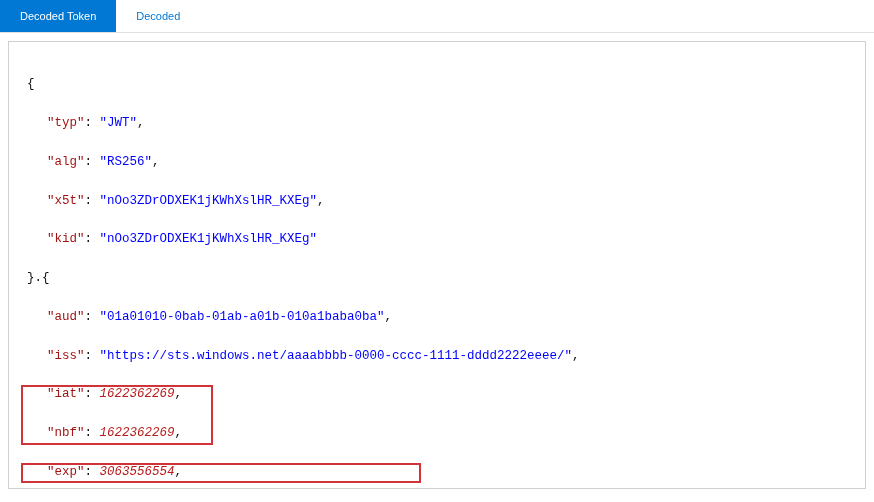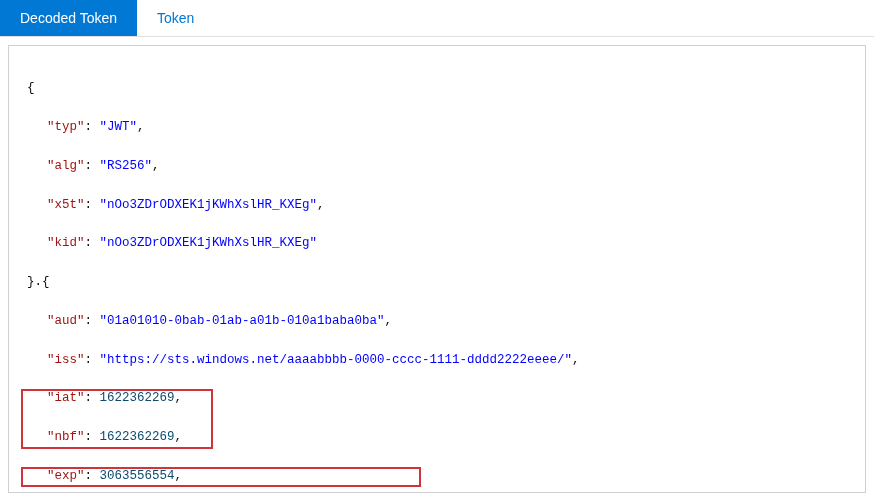--- a/index.html
+++ b/index.html
@@ -10,21 +10,21 @@
     width: 874px;
     height: 502px;
     overflow: hidden;
   }
   .tabs {
     display: flex;
     border-bottom: 1px solid #e1e1e1;
   }
   .tab {
     padding: 10px 20px;
-    font-size: 14px;
+    font-size: 11px;
     cursor: pointer;
     color: #0078d4;
     background: #fff;
   }
   .tab.active {
     background: #0078d4;
     color: #fff;
   }
   .content {
     border: 1px solid #d0d0d0;
@@ -34,37 +34,37 @@
     font-size: 12.5px;
     line-height: 1.55;
     white-space: pre;
     overflow: auto;
     height: 448px;
     position: relative;
   }
   .brace { color: #111; }
   .key { color: #a31515; }
   .str { color: #0000ff; }
-  .num { color: #0c4a6e; }
+  .num { color: #b91c1c; font-style: italic; }
   .punct { color: #111; }
   .row { display: block; position: relative; }
   .hlbox {
     position: absolute;
     border: 2px solid #d13438;
     pointer-events: none;
   }
   .indent1 { padding-left: 0; }
   .indent2 { padding-left: 20px; }
 </style>
 </head>
 <body>
 
 <div class="tabs">
   <div class="tab active">Decoded Token</div>
-  <div class="tab">Token</div>
+  <div class="tab">Decoded</div>
 </div>
 
 <div class="content">
 <span class="row indent1"><span class="brace">{</span></span>
 <span class="row indent2"><span class="key">"typ"</span><span class="punct">: </span><span class="str">"JWT"</span><span class="punct">,</span></span>
 <span class="row indent2"><span class="key">"alg"</span><span class="punct">: </span><span class="str">"RS256"</span><span class="punct">,</span></span>
 <span class="row indent2"><span class="key">"x5t"</span><span class="punct">: </span><span class="str">"nOo3ZDrODXEK1jKWhXslHR_KXEg"</span><span class="punct">,</span></span>
 <span class="row indent2"><span class="key">"kid"</span><span class="punct">: </span><span class="str">"nOo3ZDrODXEK1jKWhXslHR_KXEg"</span></span>
 <span class="row indent1"><span class="brace">}.{</span></span>
 <span class="row indent2"><span class="key">"aud"</span><span class="punct">: </span><span class="str">"01a01010-0bab-01ab-a01b-010a1baba0ba"</span><span class="punct">,</span></span>

